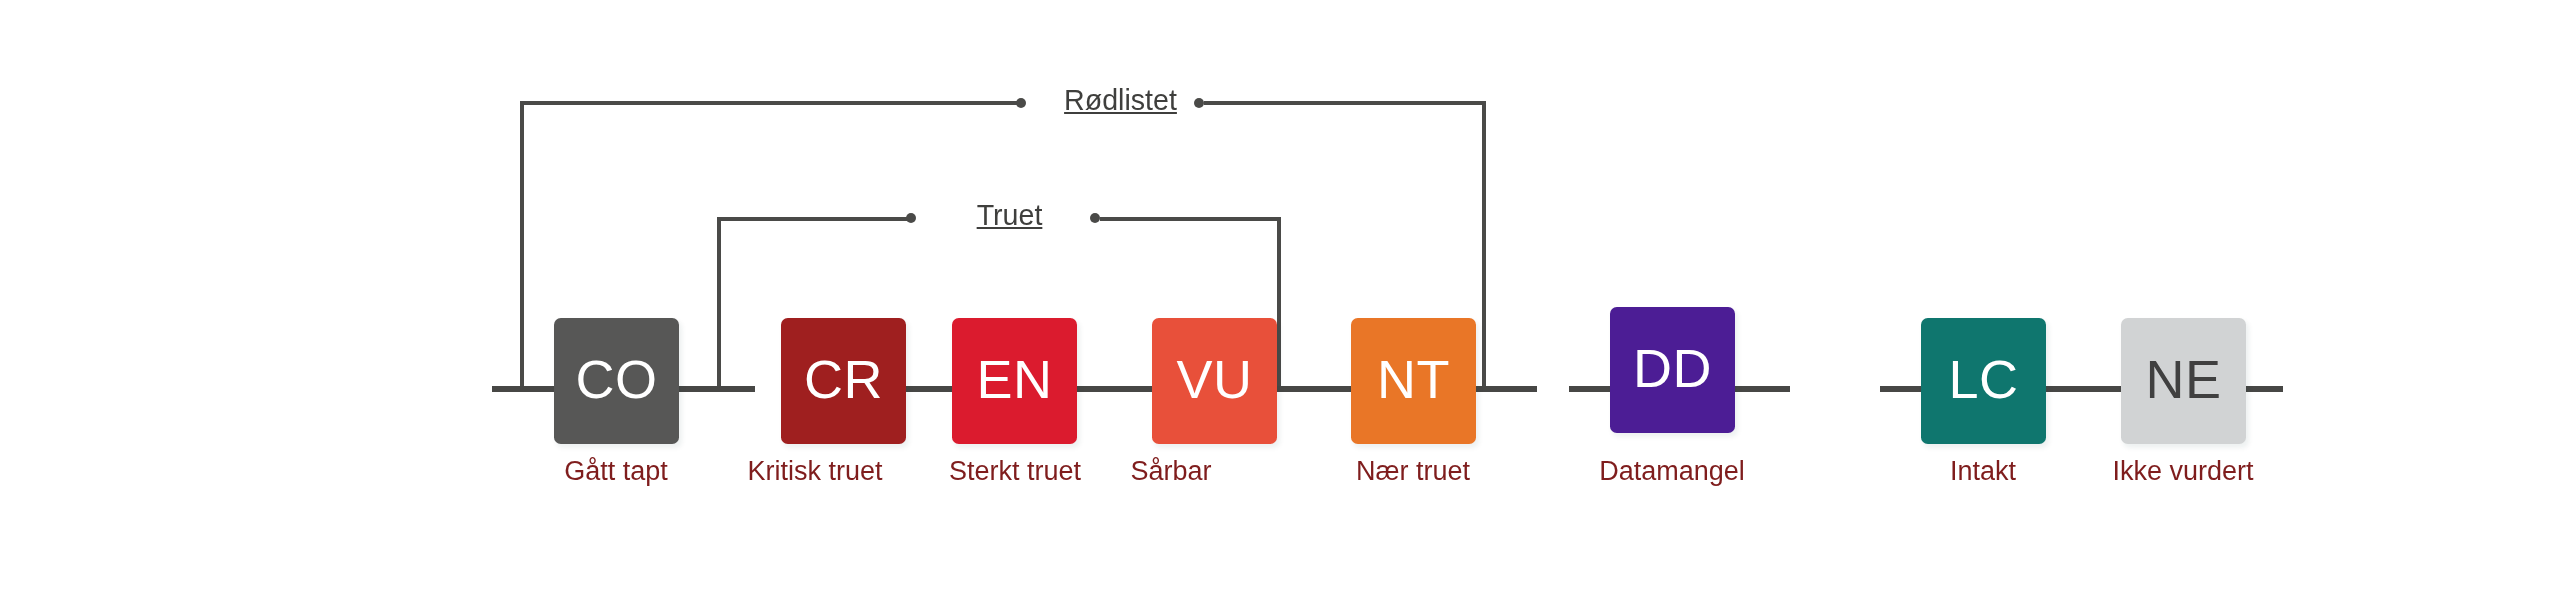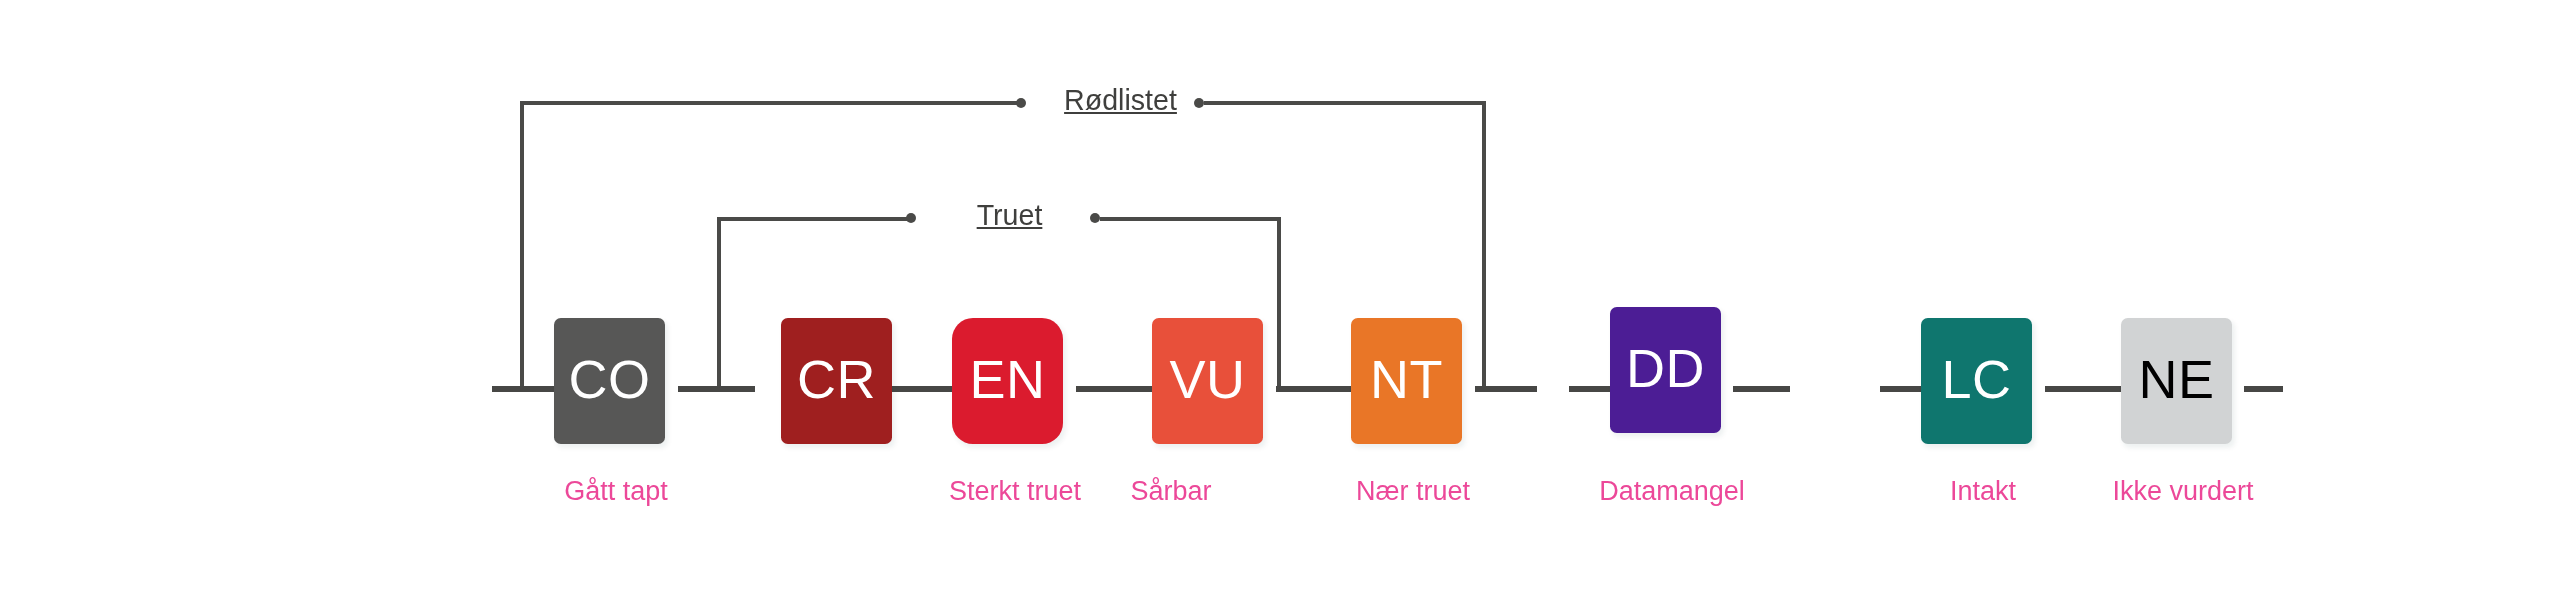--- a/index.html
+++ b/index.html
@@ -14,44 +14,43 @@
   
   .axis-seg{
     position:absolute;
     height:5.7px;
     background:#474745;
   }
 
   
   .cat-box{
     position:absolute;
-    width:111px;height:126px;
+    width:125px;height:126px;
     border-radius:6.8px;
     display:flex;align-items:center;justify-content:center;
     box-shadow:2.1px 3.1px 5.2px rgba(0,60,50,0.07);
   }
   .cat-code{
     font-size:54px;
     line-height:1;
     font-weight:400;
     letter-spacing:0.5px;
     color:#ffffff;
     transform:translateY(-2.1px);
   }
-  .cat-code.dark{color:#000000;}
+  .cat-code.dark{color:#404040;}
 
   .cat-label{
     position:absolute;
     top:456px;
     width:218px;
     text-align:center;
     font-size:27px;
-    color:#ec4899;
+    color:#7f1d1d;
     white-space:nowrap;
-    margin-top:20px;
   }
 
   
   .brk-h{position:absolute;height:3.6px;background:#4a4a48;}
   .brk-v{position:absolute;width:3.6px;background:#4a4a48;}
   .brk-dot{
     position:absolute;
     width:10.4px;height:10.4px;border-radius:50%;
     background:#4a4a48;
   }
@@ -106,22 +105,23 @@
   <div class="axis-seg" style="left:2244px; top:386px; width:39px;"></div>
 
   <div class="cat-box" style="left:554px; top:318px; background:#575756;">
     <span class="cat-code">CO</span>
   </div>
   <div class="cat-label" style="left:507px;">Gått tapt</div>
 
   <div class="cat-box" style="left:753px; top:318px; background:#9f1f1f;margin-left:28px;">
     <span class="cat-code">CR</span>
   </div>
+  <div class="cat-label" style="left:706px;">Kritisk truet</div>
 
-  <div class="cat-box" style="left:952px; top:318px; background:#db1b2e;border-radius:21px;">
+  <div class="cat-box" style="left:952px; top:318px; background:#db1b2e;">
     <span class="cat-code">EN</span>
   </div>
   <div class="cat-label" style="left:906px;">Sterkt truet</div>
 
   <div class="cat-box" style="left:1152px; top:318px; background:#e8503a;align-items:center;">
     <span class="cat-code">VU</span>
   </div>
   <div class="cat-label" style="left:1062px;">Sårbar</div>
 
   <div class="cat-box" style="left:1351px; top:318px; background:#e97627;">

